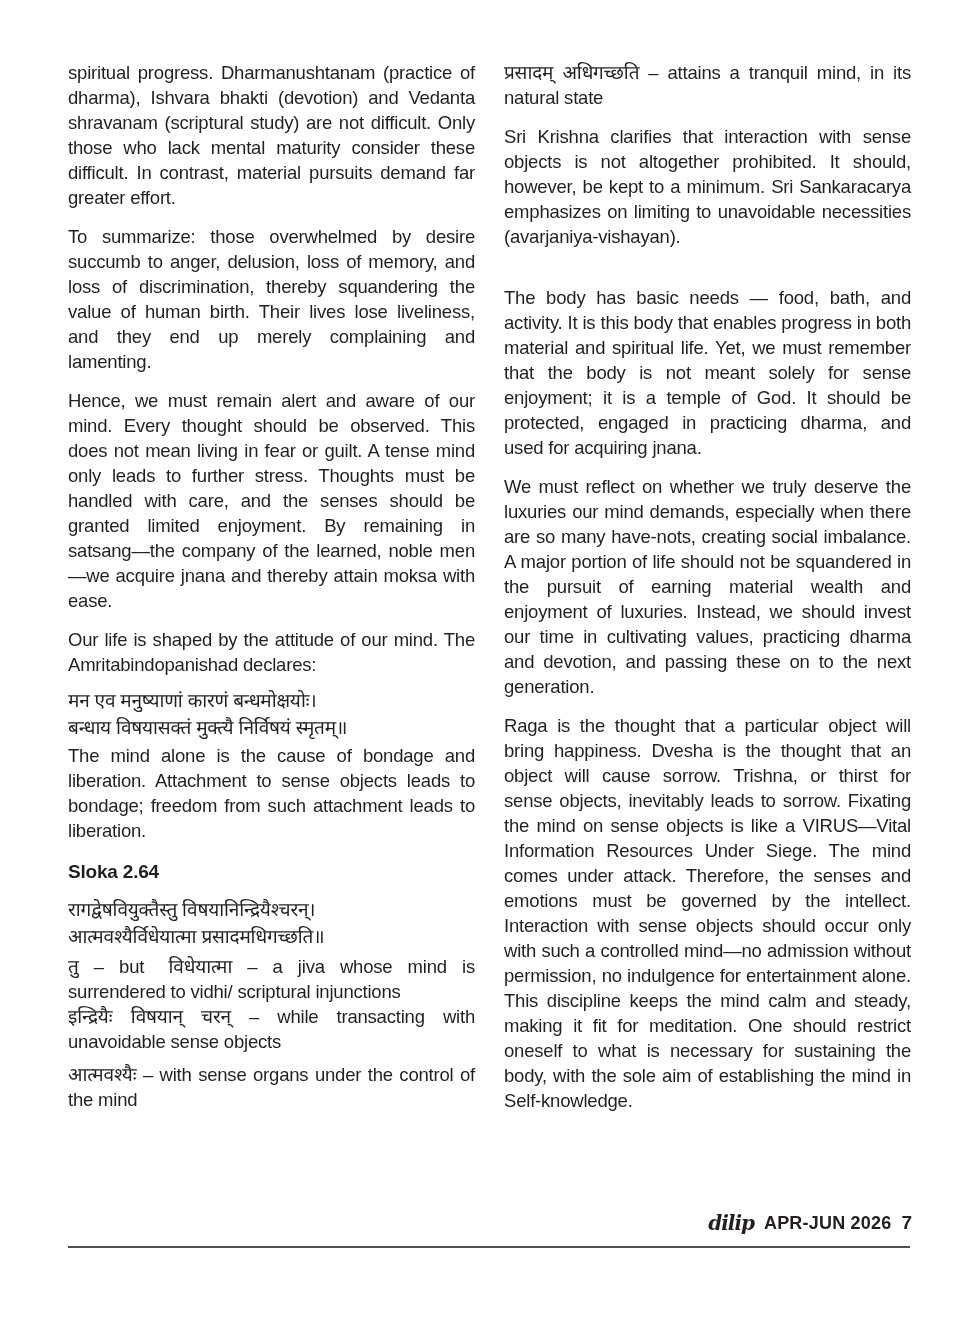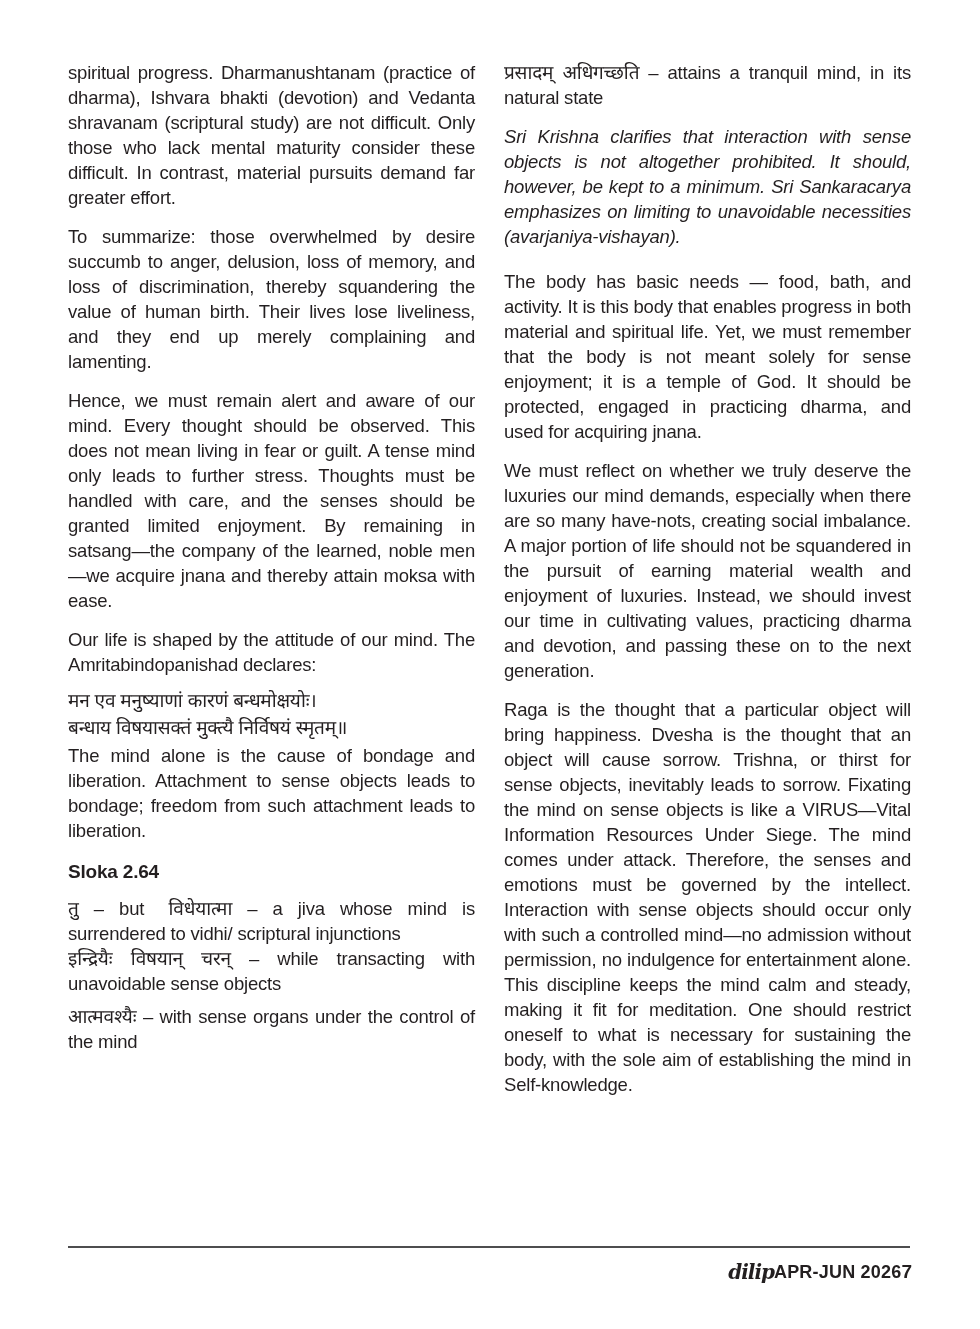--- a/index.html
+++ b/index.html
@@ -50,36 +50,37 @@
     font-size: 19px;
     margin: 0 0 12px 0;
     line-height: 25px;
   }
   .gloss {
     margin: 0 0 8px 0;
     text-align: justify;
     text-align-last: left;
   }
   .gloss .term { font-size: 19px; }
-  .gap-extra { margin-bottom: 20px; font-style: italic; }
+  .gap-extra { margin-bottom: 36px; }
   .footer-rule {
     position: absolute;
     left: 68px;
     top: 1246px;
     width: 842px;
     height: 2px;
     background: #4d4d4f;
   }
   .footer {
     position: absolute;
     right: 68px;
-    top: 1258px;
+    top: 1209px;
     height: 28px;
     display: flex;
     align-items: center;
+    gap: 10px;
     margin-left: 48px;
   }
   .brand-logo {
     font-family: "DejaVu Serif", serif;
     font-style: italic;
     font-weight: bold;
     font-size: 20px;
     letter-spacing: -1px;
     color: #231f20;
   }
@@ -109,20 +110,24 @@
     <p class="para" style="margin-bottom:10px">Our life is shaped by the attitude of our mind. The Amritabindopanishad declares:</p>
 
     <div class="sanskrit-block">
       <p class="sanskrit">मन एव मनुष्याणां कारणं बन्धमोक्षयोः।</p>
       <p class="sanskrit">बन्धाय विषयासक्तं मुक्त्यै निर्विषयं स्मृतम्॥</p>
     </div>
     <p class="para" style="margin-bottom:16px">The mind alone is the cause of bondage and liberation. Attachment to sense objects leads to bondage; freedom from such attachment leads to liberation.</p>
 
     <h3 class="sloka-heading">Sloka 2.64</h3>
 
+    <div class="sanskrit-block" style="margin-bottom:4px">
+      <p class="sanskrit">रागद्वेषवियुक्तैस्तु विषयानिन्द्रियैश्चरन्।</p>
+      <p class="sanskrit">आत्मवश्यैर्विधेयात्मा प्रसादमधिगच्छति॥</p>
+    </div>
 
     <p class="gloss" style="margin-bottom:0">
       <span class="term">तु</span><span> – but  </span><span class="term">विधेयात्मा</span><span> – a jiva whose mind is surrendered to vidhi/ scriptural injunctions</span>
     </p>
     <p class="gloss">
       <span class="term">इन्द्रियैः विषयान् चरन्</span><span> – while transacting with unavoidable sense objects</span>
     </p>
     <p class="gloss">
       <span class="term">आत्मवश्यैः</span><span> – with sense organs under the control of the mind</span>
     </p>

